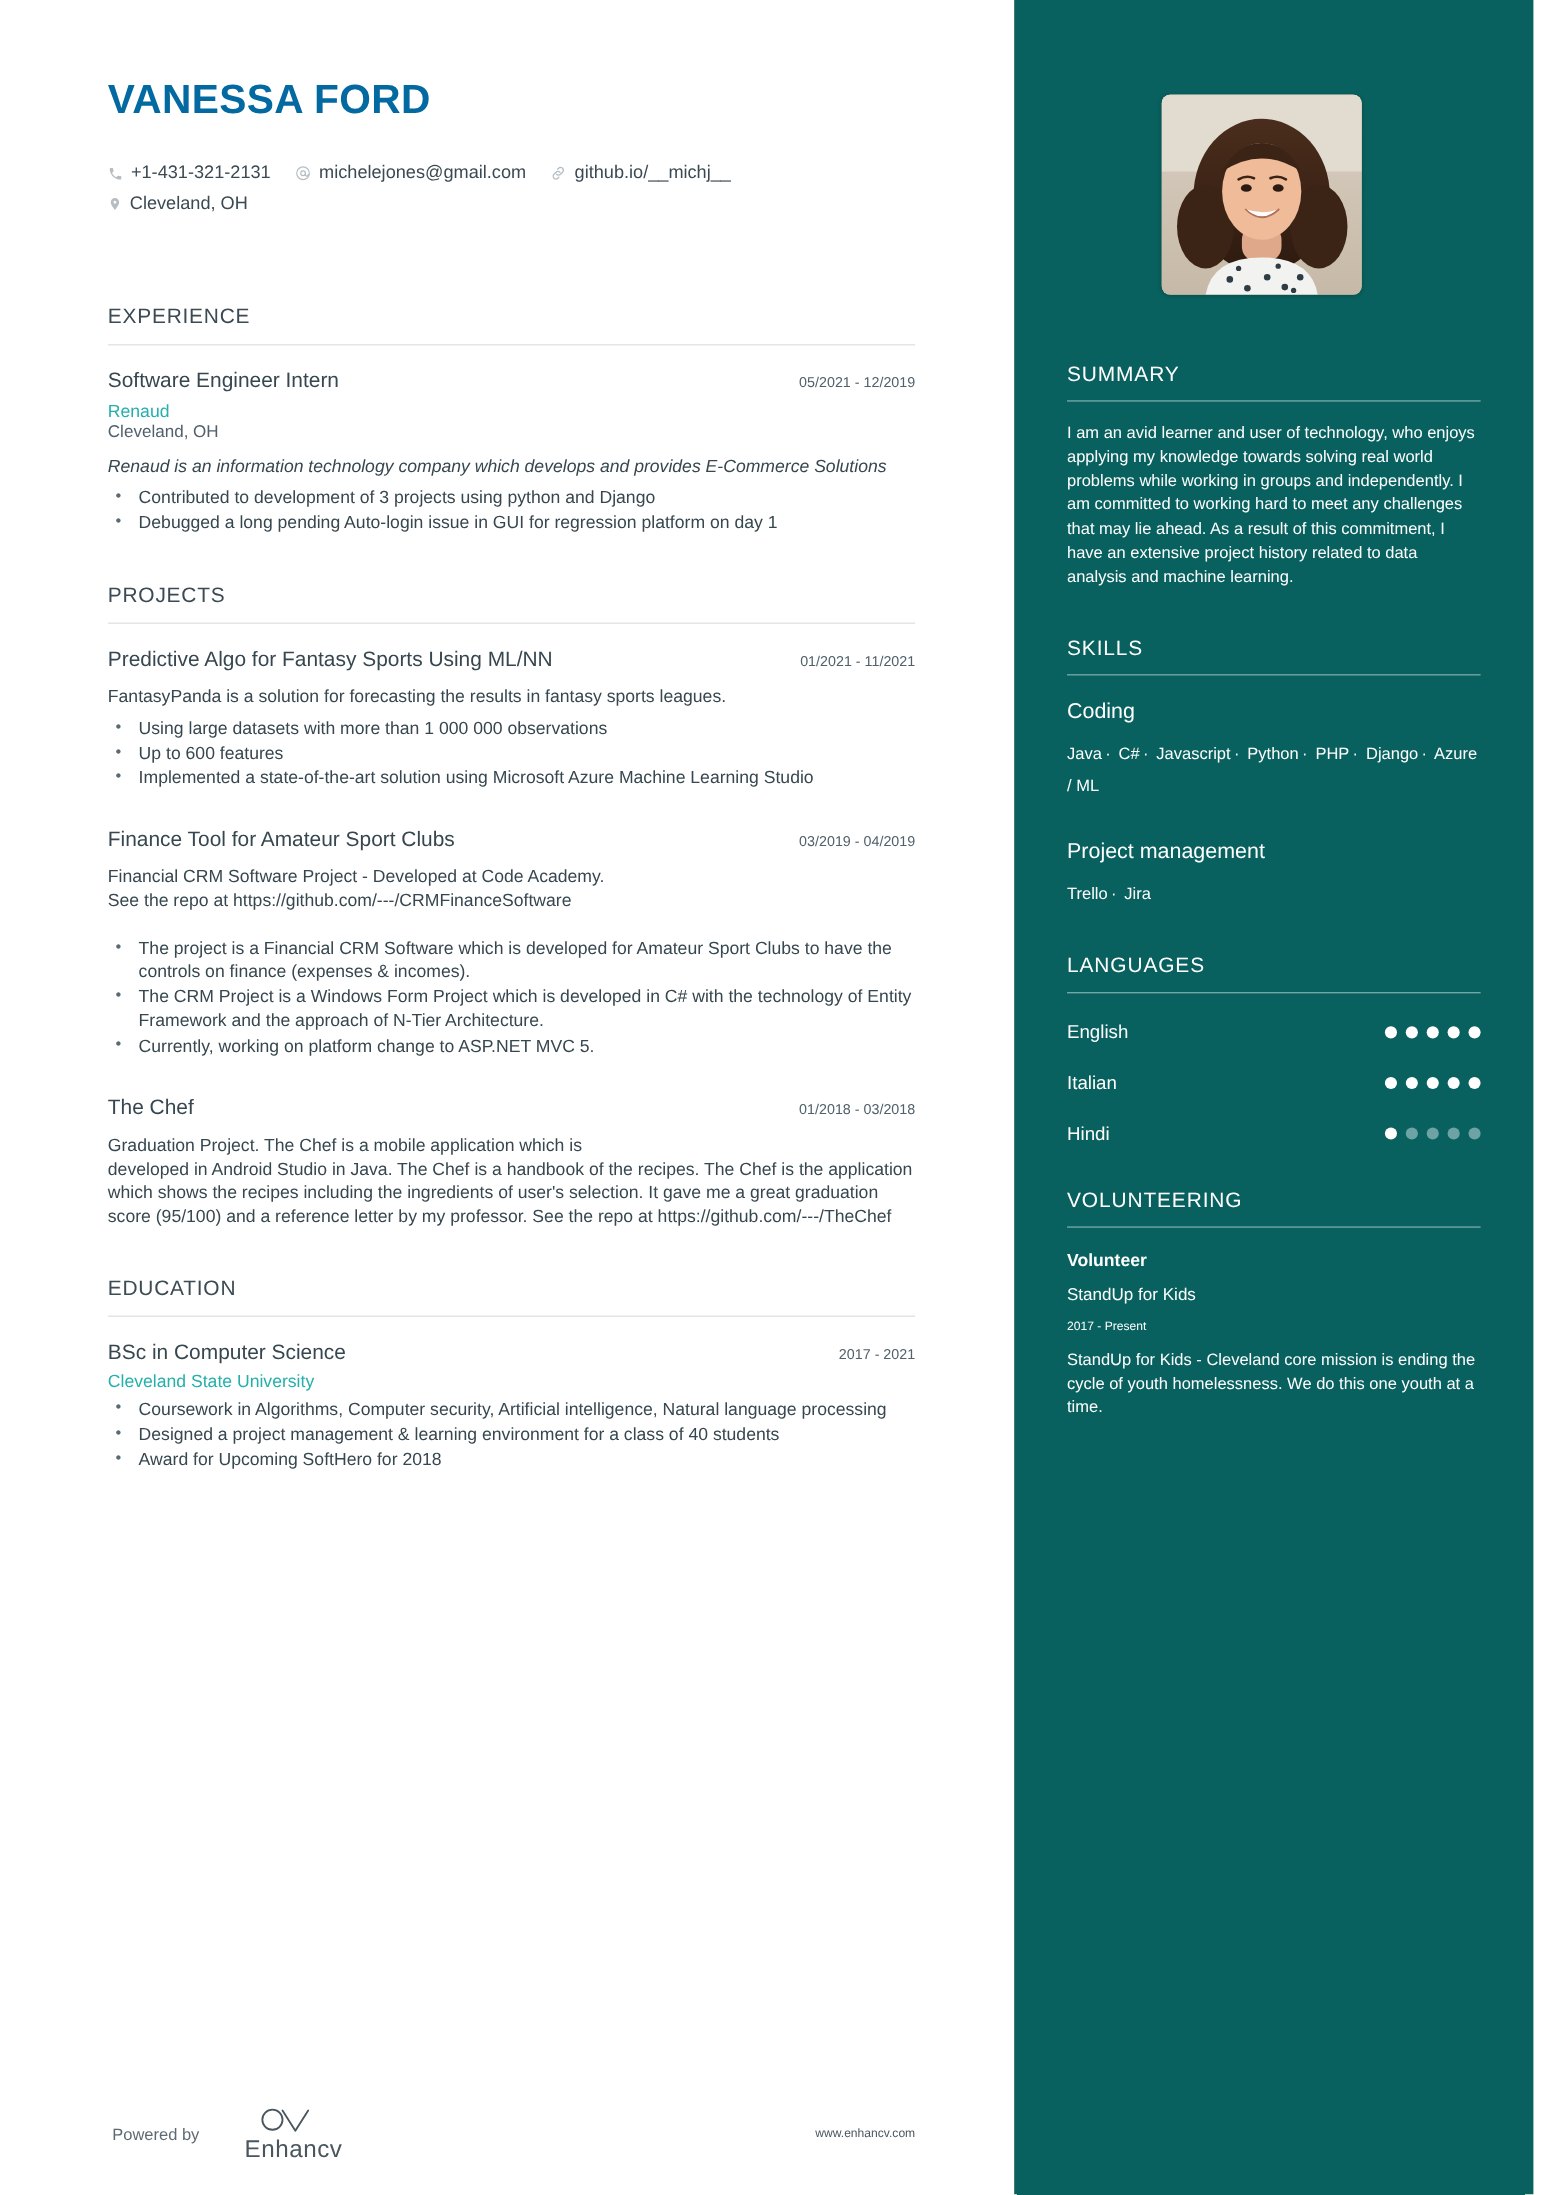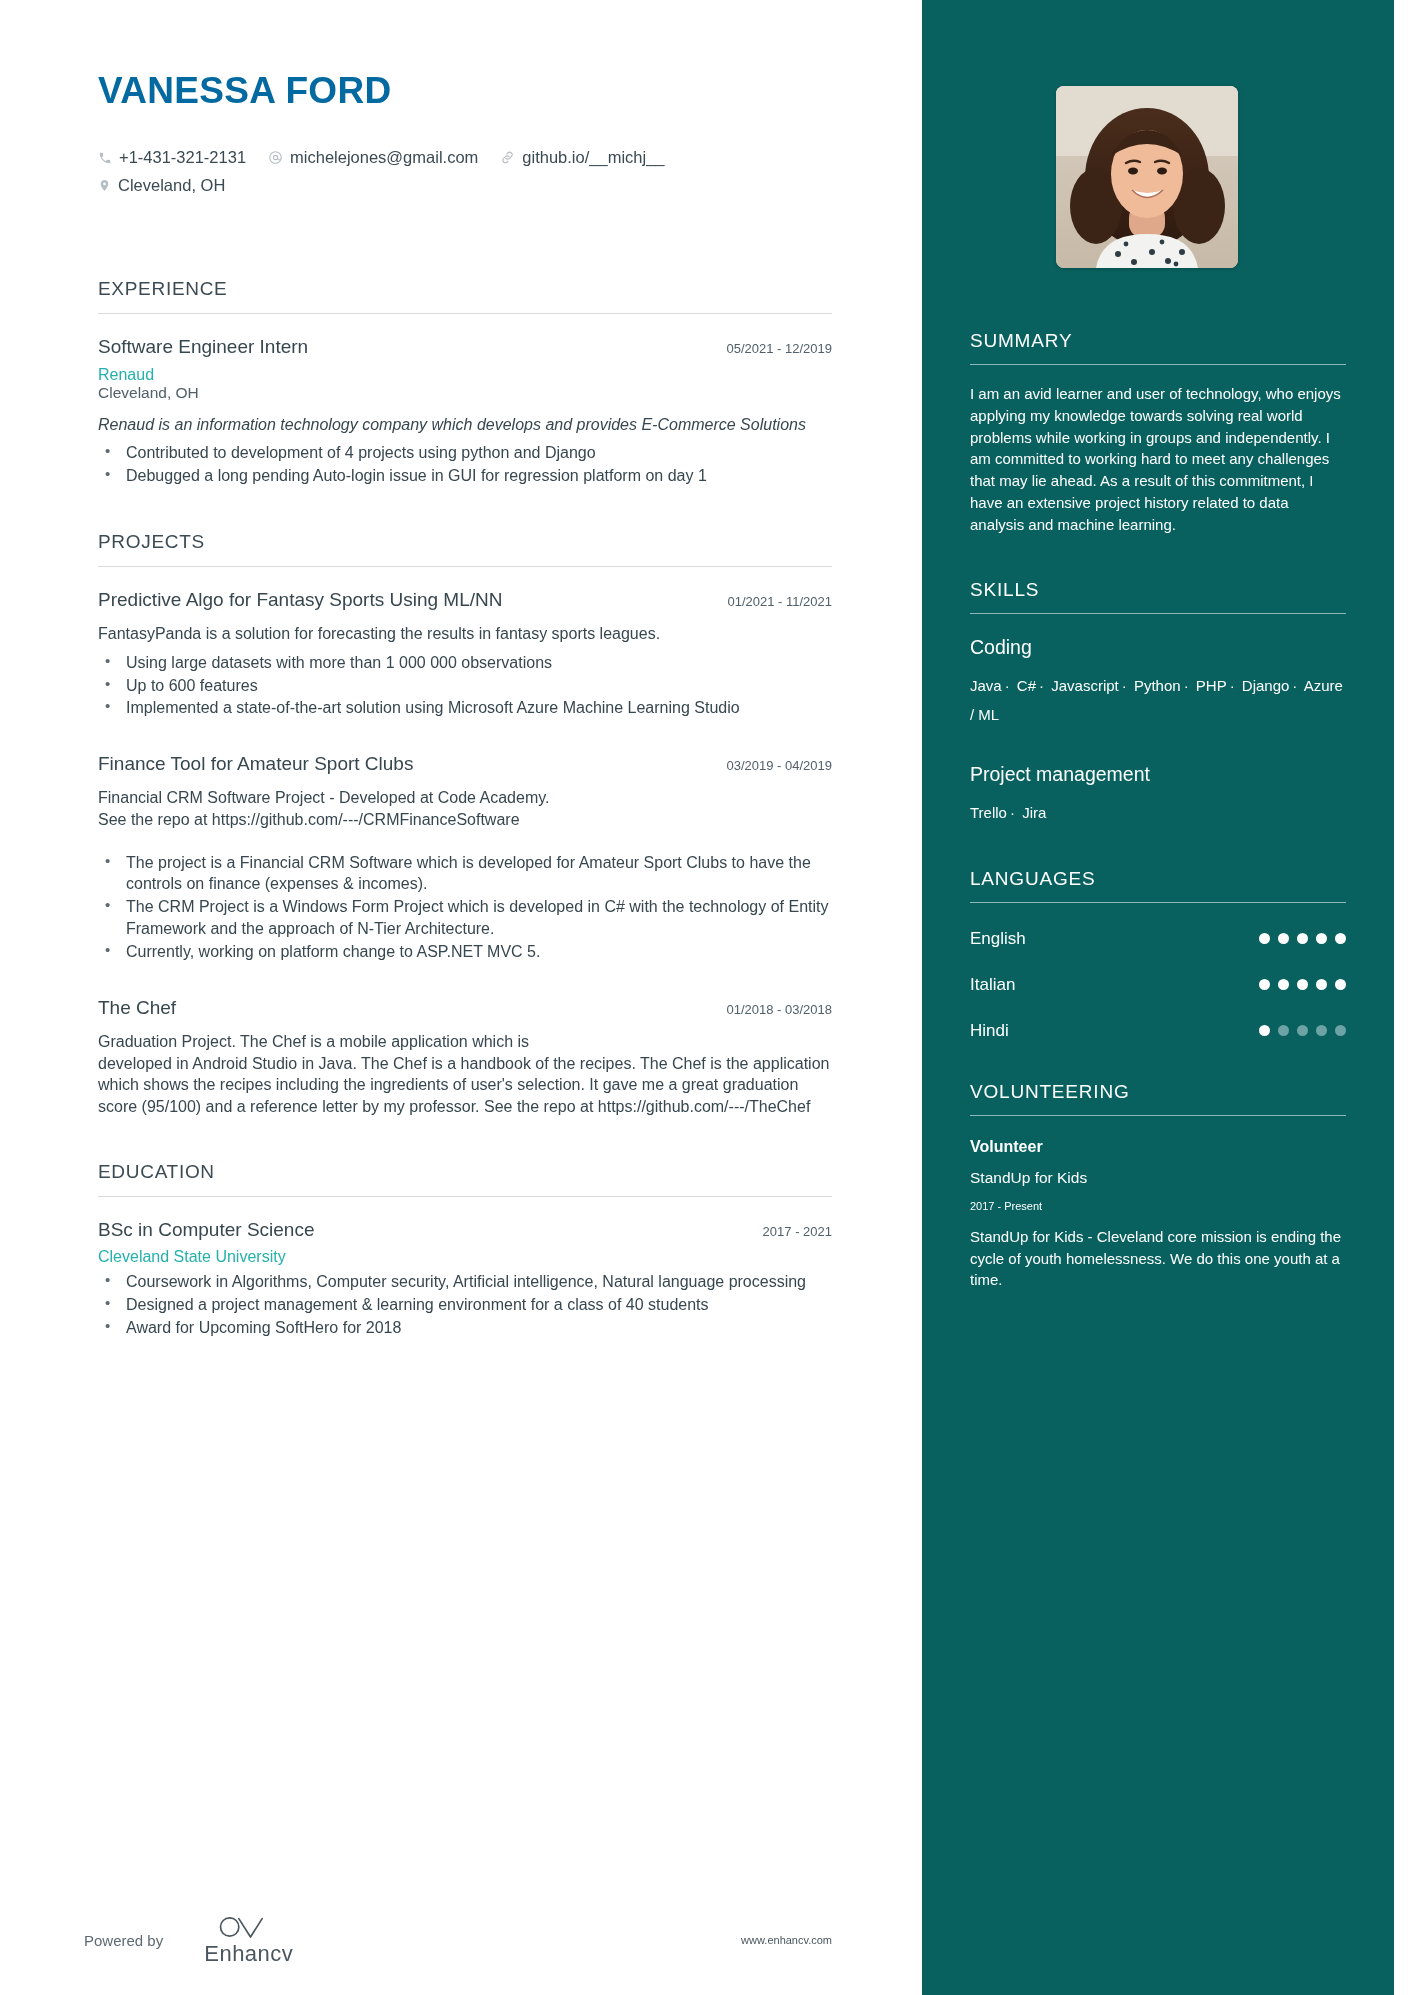--- a/index.html
+++ b/index.html
@@ -65,21 +65,21 @@
     font-size:16px; color:#37474f; line-height:1.37;
     padding-left:28px; position:relative; margin-bottom:1px;
   }
   ul.bullets li:before {
     content:"\2022"; position:absolute; left:7px; top:-1px; color:#5b6a73; font-size:15px;
   }
   .gap-s { height:14px; }
 
   
   .footer {
-    position:absolute; left:84px; right:90px; bottom:0; height:110px;
+    position:absolute; left:102px; right:90px; bottom:0; height:110px;
     display:flex; align-items:center;
   }
   .powered { font-size:15px; color:#5e6a72; }
   .brandmark { margin-left:30px; display:flex; align-items:center;flex-direction:column; }
   .brandname { font-size:22px; color:#4a565e; letter-spacing:0.5px; margin-left:11px; }
   .footer-url { margin-left:auto; font-size:11px; color:#4a565e; }
 
   
   .right {
     width:472px;
@@ -183,21 +183,21 @@
         <div class="entry-head">
           <div class="entry-title">Software Engineer Intern</div>
           <div class="entry-date">05/2021 - 12/2019</div>
         </div>
         <div class="entry-sub">
           <div class="entry-org">Renaud</div>
           <div class="entry-loc">Cleveland, OH</div>
         </div>
         <div class="entry-desc-italic">Renaud is an information technology company which develops and provides E-Commerce Solutions</div>
         <ul class="bullets">
-          <li>Contributed to development of 4 projects using python and Django</li>
+          <li>Contributed to development of 3 projects using python and Django</li>
           <li>Debugged a long pending Auto-login issue in GUI for regression platform on day 1</li>
         </ul>
       </div>
     </div>
 
     <div class="section">
       <div class="section-title">PROJECTS</div>
       <div class="rule"></div>
 
       <div class="entry">

